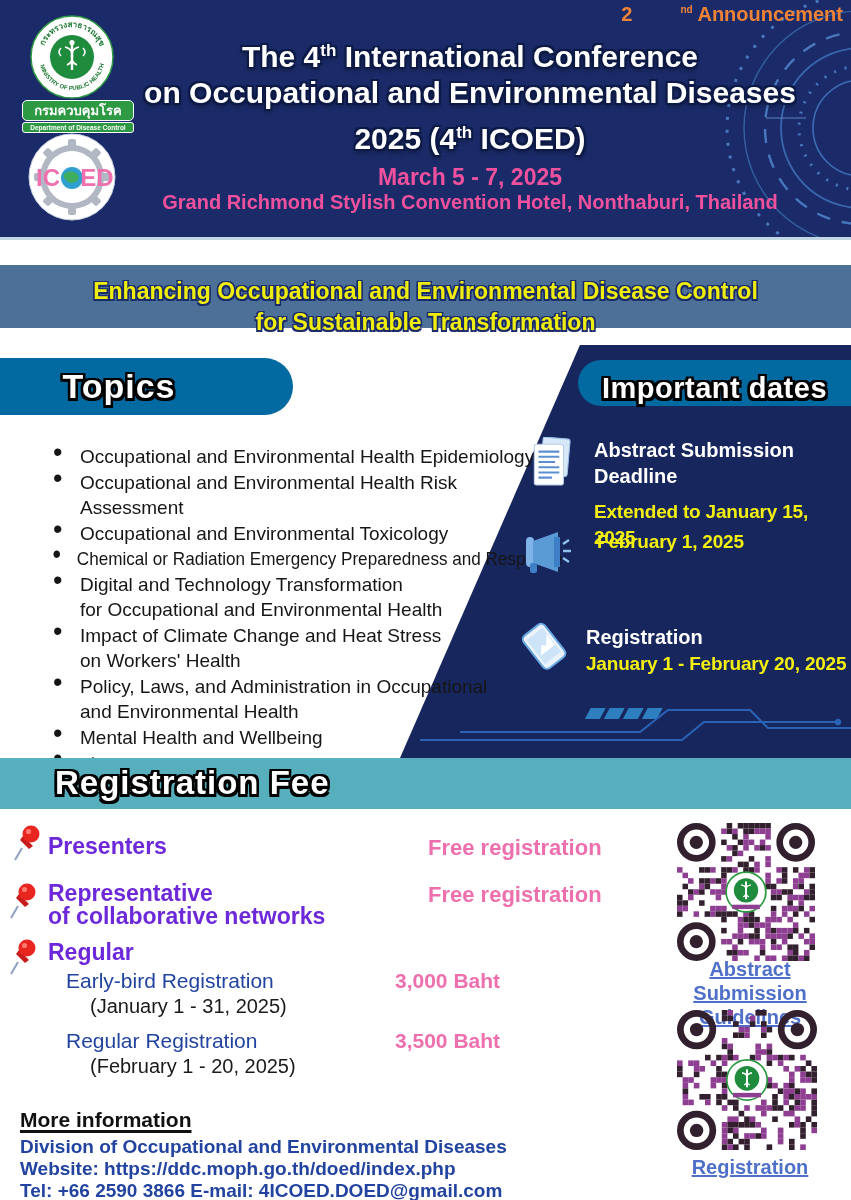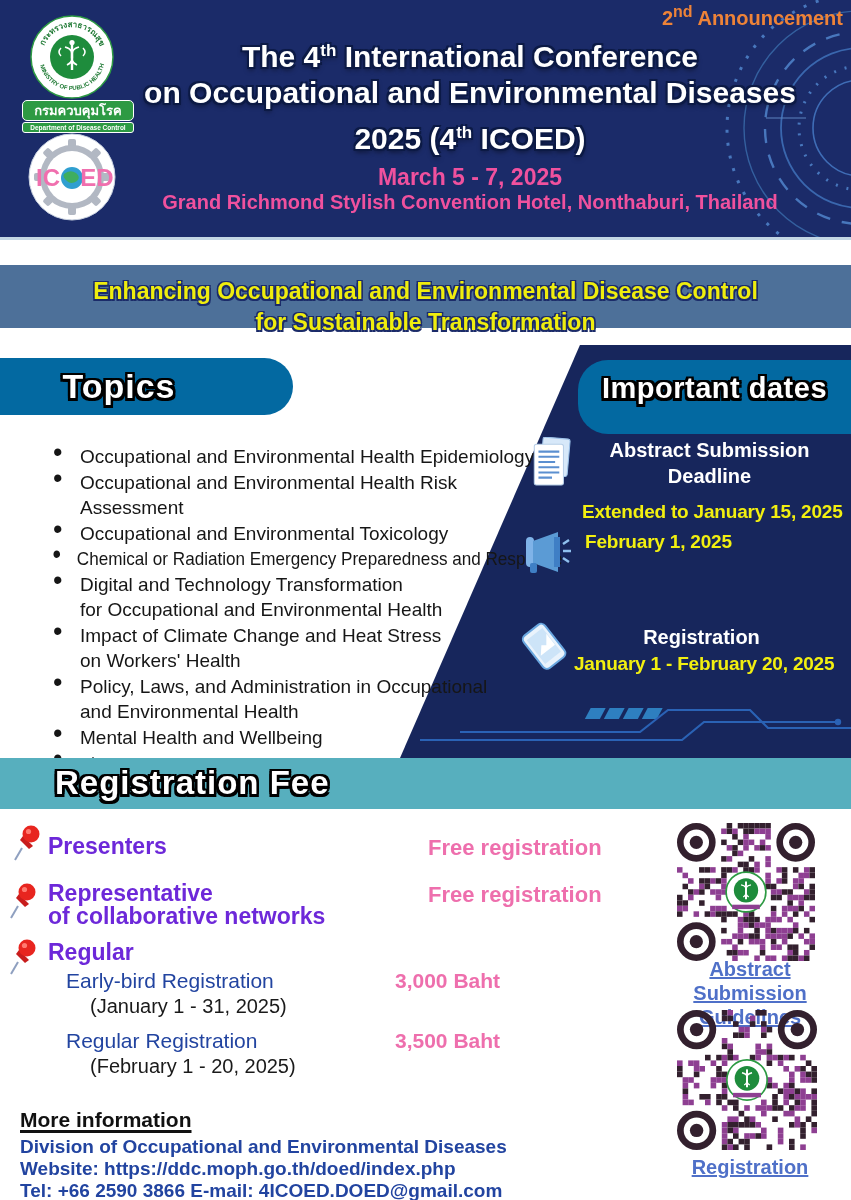--- a/index.html
+++ b/index.html
@@ -3,21 +3,21 @@
 <meta charset="utf-8">
 <style>
   html,body{margin:0;padding:0;background:#e8e8e8;}
   .page{position:relative;width:851px;height:1200px;background:#ffffff;overflow:hidden;
         font-family:"Liberation Sans","DejaVu Sans",sans-serif;margin:0 auto;}
   
   .header{position:absolute;left:0;top:0;width:851px;height:237px;background:#1b2b69;overflow:hidden;}
   .header-rule{position:absolute;left:0;top:237px;width:851px;height:3px;background:#c3d6e4;}
   .arcs{position:absolute;right:0;top:0;}
   .announce{position:absolute;top:3px;right:8px;color:#ee8338;font-weight:bold;font-size:20px;}
-  .announce sup{font-size:16px;}
+  .announce sup{font-size:10px;margin-left:48px;}
   .t{position:absolute;left:140px;width:660px;text-align:center;color:#ffffff;font-weight:bold;
      font-size:30px;line-height:38px;margin:0;
      text-shadow:-2px -2px 0 #0c1a45,2px -2px 0 #0c1a45,-2px 2px 0 #0c1a45,2px 2px 0 #0c1a45,0 3px 5px rgba(0,0,0,.55);}
   .t sup{font-size:17px;}
   .t1{top:32px}.t2{top:74px}.t3{top:114px}
   .hdate{position:absolute;left:140px;top:164px;width:660px;text-align:center;
          color:#f0519e;font-weight:bold;font-size:23px;}
   .hvenue{position:absolute;left:120px;top:191px;width:700px;text-align:center;
           color:#f0519e;font-weight:bold;font-size:20px;}
   .moph-logo{position:absolute;left:30px;top:15px;}
@@ -32,28 +32,28 @@
           text-align:center;color:#efed0e;font-weight:bold;font-size:23px;line-height:31px;padding-top:11px;box-sizing:border-box;
           text-shadow:-1.5px -1.5px 0 #1b2b69,1.5px -1.5px 0 #1b2b69,-1.5px 1.5px 0 #1b2b69,1.5px 1.5px 0 #1b2b69;}
   
   .navy-panel{position:absolute;left:400px;top:345px;width:451px;height:413px;background:#17265c;
               clip-path:polygon(39.9% 0,100% 0,100% 100%,0 100%);}
   .circuit{position:absolute;left:0;bottom:2px;}
   .pill{background:#0369a1;position:absolute;color:#fff;font-weight:bold;
         text-shadow:-2.5px -2.5px 0 #000,2.5px -2.5px 0 #000,-2.5px 2.5px 0 #000,2.5px 2.5px 0 #000,-2.5px 0 0 #000,2.5px 0 0 #000,0 -2.5px 0 #000,0 2.5px 0 #000;}
   .topics-pill{left:0;top:358px;width:293px;height:57px;border-radius:0 30px 30px 0;
                font-size:34px;line-height:57px;text-align:center;padding-right:55px;box-sizing:border-box;letter-spacing:1px;}
-  .dates-pill{left:578px;top:360px;width:273px;height:74px;border-radius:30px 0 0 30px;
+  .dates-pill{left:578px;top:360px;width:273px;height:46px;border-radius:30px 0 0 30px;
               font-size:29px;line-height:57px;text-align:center;letter-spacing:.5px;}
   .topics-list{position:absolute;left:30px;top:426px;width:515px;margin:18px;padding:0;list-style:none;
                color:#161616;font-size:19px;line-height:25.5px;}
   .topics-list li{position:relative;padding-left:32px;white-space:pre-line;}
   .topics-list li::before{content:"\2022";position:absolute;left:5px;top:-4px;font-size:27px;}
   .topics-list li.narrow{transform:scaleX(.9);transform-origin:left center;width:600px;}
-  .di{position:absolute;display:flex;gap:4px;text-align:center;}
+  .di{position:absolute;display:flex;gap:16px;}
   .di-icon{width:52px;flex:0 0 52px;display:flex;justify-content:center;}
   .di-title{color:#fff;font-weight:bold;font-size:20px;line-height:26px;white-space:pre-line;width:255px;}
   .di-date{color:#f2ef10;font-weight:bold;font-size:19px;line-height:26px;margin-top:10px;letter-spacing:-.2px;}
   .di2 .di-date{padding-left:7px;}
   
   .fee-band{position:absolute;left:0;top:758px;width:851px;height:51px;background:#57afbe;}
   .fee-band span{position:absolute;left:55px;top:6px;color:#fff;font-weight:bold;font-size:33px;letter-spacing:1px;
         text-shadow:-2.5px -2.5px 0 #000,2.5px -2.5px 0 #000,-2.5px 2.5px 0 #000,2.5px 2.5px 0 #000,-2.5px 0 0 #000,2.5px 0 0 #000,0 -2.5px 0 #000,0 2.5px 0 #000;}
   .abs{position:absolute;}
   .fee-label{color:#6d28d9;font-weight:bold;font-size:23px;line-height:23px;white-space:pre-line;}

